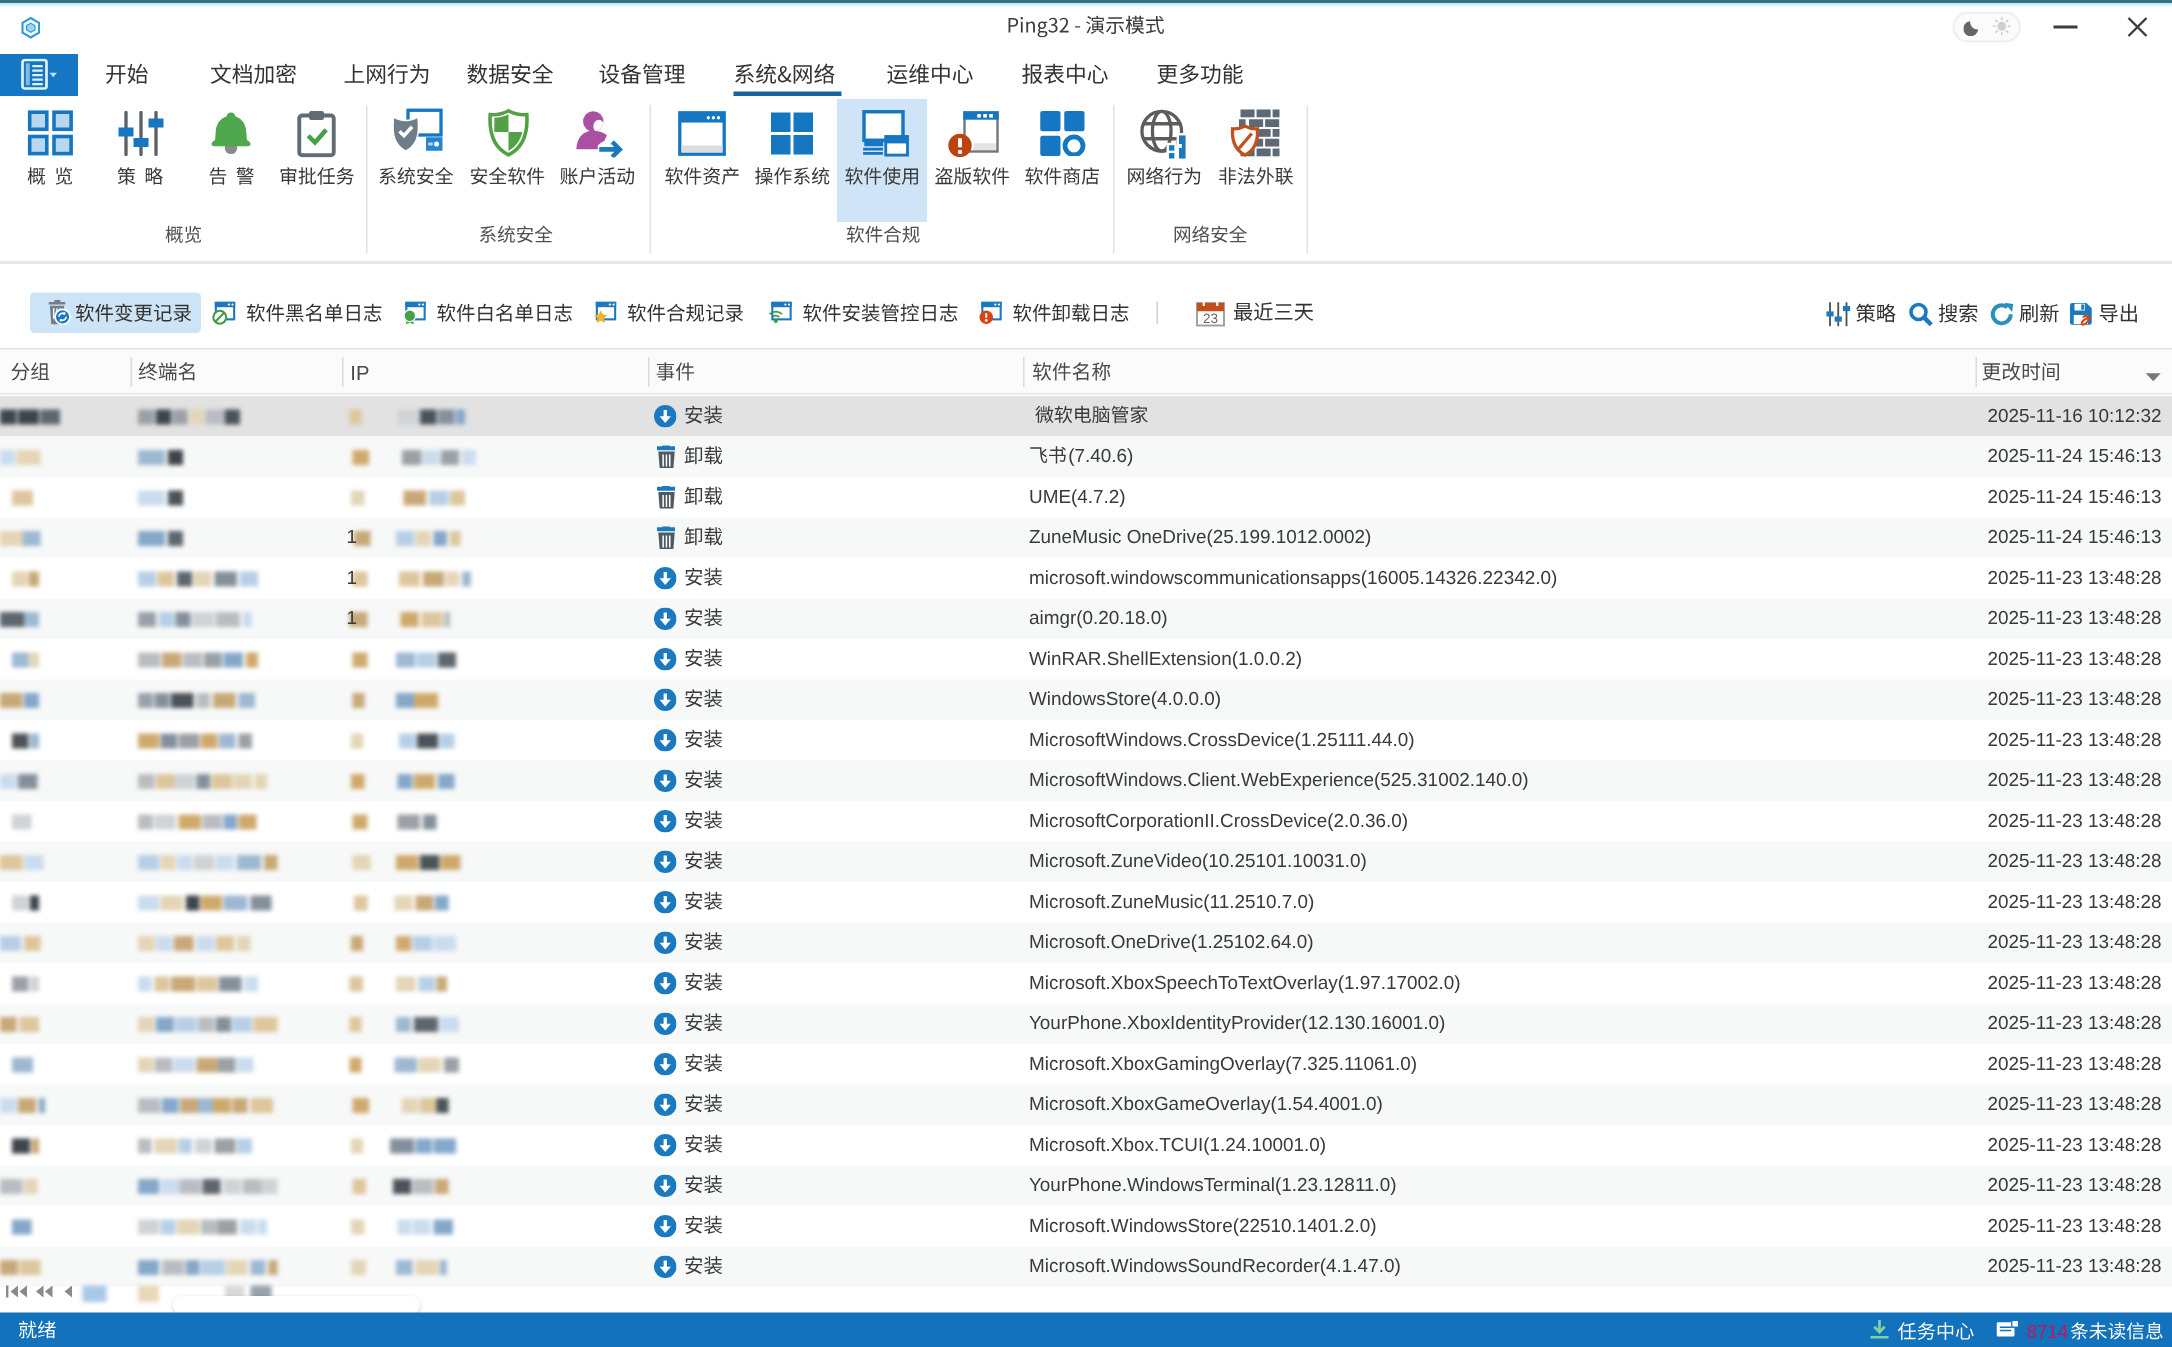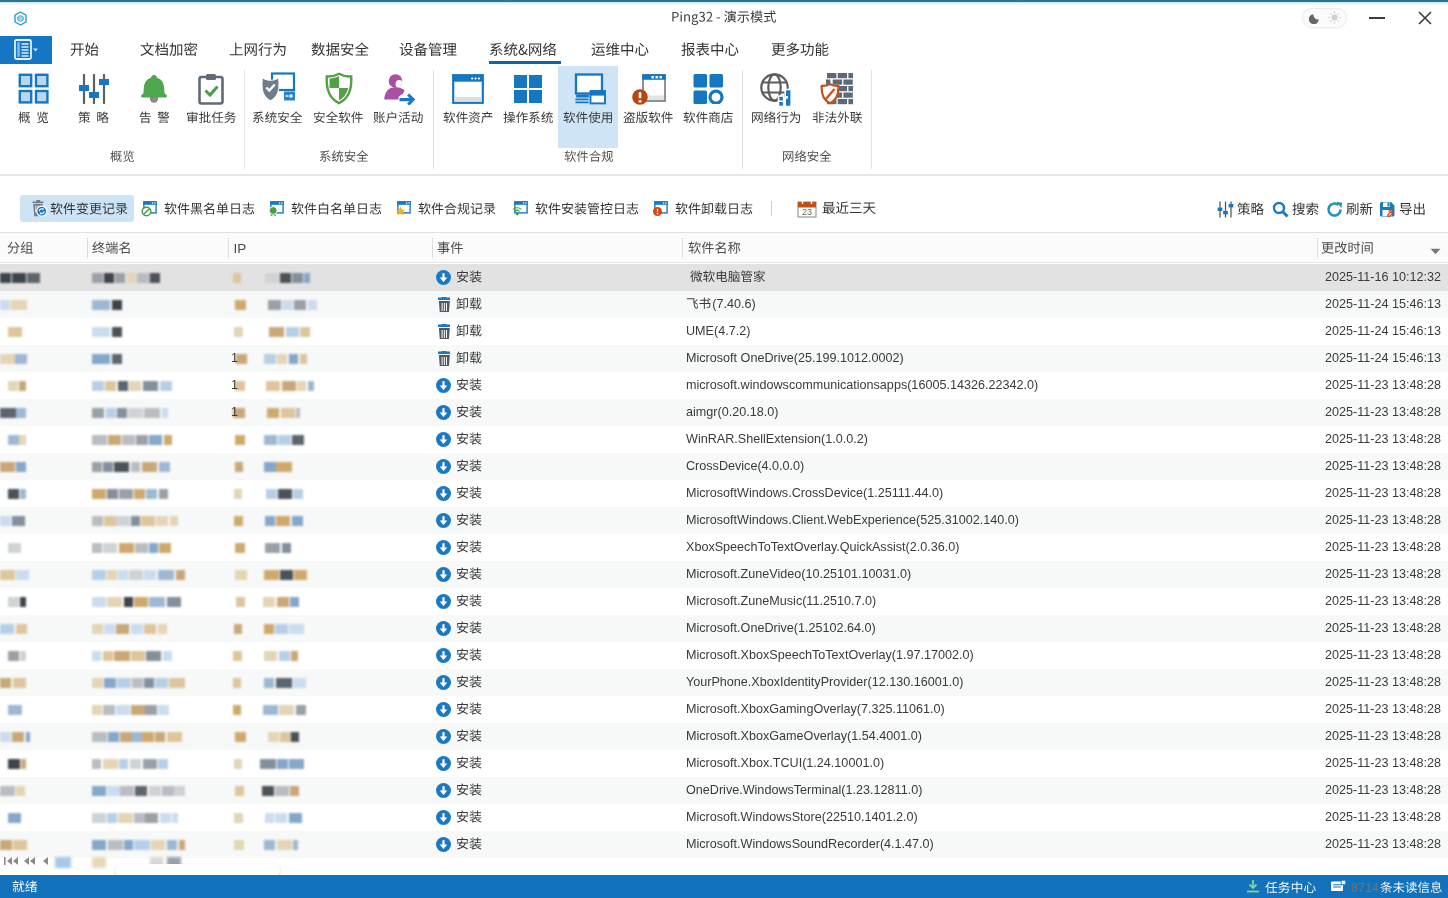--- a/index.html
+++ b/index.html
@@ -900,21 +900,21 @@
     </g>
   </svg>
 <div class="ab" style="left:456.0px;top:350.5px;">
     <svg class="zt" width="26.0" height="15.3" viewBox="0 0 26.0 15.3">
       <g fill="#3a3a3a" transform="translate(0,11.44) scale(0.01300,-0.01300)">
         <use href="#g5378" x="0"></use>
         <use href="#g8f7d" x="1000"></use>
       </g>
     </svg>
   </div>
-<div class="ab" style="left:686.0px;top:351.0px;font-size:12.6px;color:#3a3a3a;white-space:nowrap;">Microsoft OneDrive(25.199.1012.0002)</div>
+<div class="ab" style="left:686.0px;top:351.0px;font-size:12.6px;color:#3a3a3a;white-space:nowrap;">ZuneMusic OneDrive(25.199.1012.0002)</div>
 <div class="ab" style="left:1325.0px;top:351.0px;font-size:12.6px;color:#3a3a3a;white-space:nowrap;">2025-11-24 15:46:13</div>
 <div class="ab" style="left:0;top:372.0px;width:700px;height:27px;filter:blur(1.3px);">
     <div class="ab" style="left:8.0px;top:8.5px;width:10.0px;height:10.5px;background:#e3d5b6;"></div>
     <div class="ab" style="left:19.3px;top:8.5px;width:6.7px;height:10.5px;background:#c8a878;"></div>
     <div class="ab" style="left:92.0px;top:8.5px;width:12.4px;height:10.5px;background:#b6cfe6;"></div>
     <div class="ab" style="left:105.0px;top:8.5px;width:11.4px;height:10.5px;background:#ddc69c;"></div>
     <div class="ab" style="left:117.6px;top:8.5px;width:10.4px;height:10.5px;background:#5d656d;"></div>
     <div class="ab" style="left:128.7px;top:8.5px;width:12.8px;height:10.5px;background:#e3d5b6;"></div>
     <div class="ab" style="left:143.3px;top:8.5px;width:15.0px;height:10.5px;background:#83909c;"></div>
     <div class="ab" style="left:159.5px;top:8.5px;width:12.5px;height:10.5px;background:#b6cfe6;"></div>
@@ -1016,21 +1016,21 @@
     <path d="M6.4 3.3h2.2v4.2h2.7L7.5 12 3.7 7.5h2.7Z" fill="#fff"></path>
   </svg>
 <div class="ab" style="left:456.0px;top:458.5px;">
     <svg class="zt" width="26.0" height="15.3" viewBox="0 0 26.0 15.3">
       <g fill="#3a3a3a" transform="translate(0,11.44) scale(0.01300,-0.01300)">
         <use href="#g5b89" x="0"></use>
         <use href="#g88c5" x="1000"></use>
       </g>
     </svg>
   </div>
-<div class="ab" style="left:686.0px;top:459.0px;font-size:12.6px;color:#3a3a3a;white-space:nowrap;">CrossDevice(4.0.0.0)</div>
+<div class="ab" style="left:686.0px;top:459.0px;font-size:12.6px;color:#3a3a3a;white-space:nowrap;">WindowsStore(4.0.0.0)</div>
 <div class="ab" style="left:1325.0px;top:459.0px;font-size:12.6px;color:#3a3a3a;white-space:nowrap;">2025-11-23 13:48:28</div>
 <div class="ab" style="left:0;top:480.0px;width:700px;height:27px;filter:blur(1.3px);">
     <div class="ab" style="left:8.0px;top:8.5px;width:10.9px;height:10.5px;background:#4b5258;"></div>
     <div class="ab" style="left:19.8px;top:8.5px;width:6.2px;height:10.5px;background:#9db8d2;"></div>
     <div class="ab" style="left:92.0px;top:8.5px;width:13.9px;height:10.5px;background:#cfa96c;"></div>
     <div class="ab" style="left:107.4px;top:8.5px;width:10.3px;height:10.5px;background:#83909c;"></div>
     <div class="ab" style="left:119.4px;top:8.5px;width:13.4px;height:10.5px;background:#9aa0a6;"></div>
     <div class="ab" style="left:134.2px;top:8.5px;width:10.6px;height:10.5px;background:#cfa96c;"></div>
     <div class="ab" style="left:145.8px;top:8.5px;width:11.4px;height:10.5px;background:#9db8d2;"></div>
     <div class="ab" style="left:158.5px;top:8.5px;width:9.3px;height:10.5px;background:#9aa0a6;"></div>
@@ -1100,21 +1100,21 @@
     <path d="M6.4 3.3h2.2v4.2h2.7L7.5 12 3.7 7.5h2.7Z" fill="#fff"></path>
   </svg>
 <div class="ab" style="left:456.0px;top:539.5px;">
     <svg class="zt" width="26.0" height="15.3" viewBox="0 0 26.0 15.3">
       <g fill="#3a3a3a" transform="translate(0,11.44) scale(0.01300,-0.01300)">
         <use href="#g5b89" x="0"></use>
         <use href="#g88c5" x="1000"></use>
       </g>
     </svg>
   </div>
-<div class="ab" style="left:686.0px;top:540.0px;font-size:12.6px;color:#3a3a3a;white-space:nowrap;">XboxSpeechToTextOverlay.QuickAssist(2.0.36.0)</div>
+<div class="ab" style="left:686.0px;top:540.0px;font-size:12.6px;color:#3a3a3a;white-space:nowrap;">MicrosoftCorporationII.CrossDevice(2.0.36.0)</div>
 <div class="ab" style="left:1325.0px;top:540.0px;font-size:12.6px;color:#3a3a3a;white-space:nowrap;">2025-11-23 13:48:28</div>
 <div class="ab" style="left:0.0px;top:561.0px;width:1448.0px;height:27.0px;background:#f7f8f8;"></div>
 <div class="ab" style="left:0;top:561.0px;width:700px;height:27px;filter:blur(1.3px);">
     <div class="ab" style="left:0.0px;top:8.5px;width:14.9px;height:10.5px;background:#ddc69c;"></div>
     <div class="ab" style="left:15.7px;top:8.5px;width:13.5px;height:10.5px;background:#cadcee;"></div>
     <div class="ab" style="left:92.0px;top:8.5px;width:14.4px;height:10.5px;background:#b6cfe6;"></div>
     <div class="ab" style="left:107.0px;top:8.5px;width:10.0px;height:10.5px;background:#e3d5b6;"></div>
     <div class="ab" style="left:118.3px;top:8.5px;width:9.9px;height:10.5px;background:#cadcee;"></div>
     <div class="ab" style="left:129.1px;top:8.5px;width:13.7px;height:10.5px;background:#cfd3d6;"></div>
     <div class="ab" style="left:143.7px;top:8.5px;width:12.6px;height:10.5px;background:#cadcee;"></div>
@@ -1361,21 +1361,21 @@
     <path d="M6.4 3.3h2.2v4.2h2.7L7.5 12 3.7 7.5h2.7Z" fill="#fff"></path>
   </svg>
 <div class="ab" style="left:456.0px;top:782.5px;">
     <svg class="zt" width="26.0" height="15.3" viewBox="0 0 26.0 15.3">
       <g fill="#3a3a3a" transform="translate(0,11.44) scale(0.01300,-0.01300)">
         <use href="#g5b89" x="0"></use>
         <use href="#g88c5" x="1000"></use>
       </g>
     </svg>
   </div>
-<div class="ab" style="left:686.0px;top:783.0px;font-size:12.6px;color:#3a3a3a;white-space:nowrap;">OneDrive.WindowsTerminal(1.23.12811.0)</div>
+<div class="ab" style="left:686.0px;top:783.0px;font-size:12.6px;color:#3a3a3a;white-space:nowrap;">YourPhone.WindowsTerminal(1.23.12811.0)</div>
 <div class="ab" style="left:1325.0px;top:783.0px;font-size:12.6px;color:#3a3a3a;white-space:nowrap;">2025-11-23 13:48:28</div>
 <div class="ab" style="left:0;top:804.0px;width:700px;height:27px;filter:blur(1.3px);">
     <div class="ab" style="left:8.0px;top:8.5px;width:13.3px;height:10.5px;background:#84a7ca;"></div>
     <div class="ab" style="left:92.0px;top:8.5px;width:13.5px;height:10.5px;background:#cfd3d6;"></div>
     <div class="ab" style="left:106.8px;top:8.5px;width:10.4px;height:10.5px;background:#b6cfe6;"></div>
     <div class="ab" style="left:117.7px;top:8.5px;width:15.6px;height:10.5px;background:#e3d5b6;"></div>
     <div class="ab" style="left:133.9px;top:8.5px;width:10.7px;height:10.5px;background:#b9bdc1;"></div>
     <div class="ab" style="left:145.2px;top:8.5px;width:12.9px;height:10.5px;background:#9aa0a6;"></div>
     <div class="ab" style="left:159.5px;top:8.5px;width:11.3px;height:10.5px;background:#cadcee;"></div>
     <div class="ab" style="left:172.0px;top:8.5px;width:6.0px;height:10.5px;background:#cadcee;"></div>
@@ -1472,21 +1472,21 @@
   </div>
 <div class="ab" style="left:1331.0px;top:880.0px;width:15.0px;height:12.0px;">
     <svg width="15" height="12" viewBox="0 0 15 12">
       <rect x="0" y="1.5" width="12" height="9.5" rx="1" fill="#fff"></rect>
       <g stroke="#1272bb" stroke-width="1.1">
         <path d="M2.2 4.8h7.6M2.2 7h7.6"></path>
       </g>
       <rect x="10.2" y="0.2" width="4.6" height="4.6" fill="#fff" stroke="#1272bb" stroke-width=".9"></rect>
     </svg>
   </div>
-<div class="ab" style="left:1351.0px;top:881.0px;font-size:12.5px;color:#737373;white-space:nowrap;">8714</div>
+<div class="ab" style="left:1351.0px;top:881.0px;font-size:12.5px;color:#be185d;white-space:nowrap;">8714</div>
 <div class="ab" style="left:1379.8px;top:880.5px;">
     <svg class="zt" width="62.5" height="14.8" viewBox="0 0 62.5 14.8">
       <g fill="#fff" transform="translate(0,11.00) scale(0.01250,-0.01250)">
         <use href="#g6761" x="0"></use>
         <use href="#g672a" x="1000"></use>
         <use href="#g8bfb" x="2000"></use>
         <use href="#g4fe1" x="3000"></use>
         <use href="#g606f" x="4000"></use>
       </g>
     </svg>

